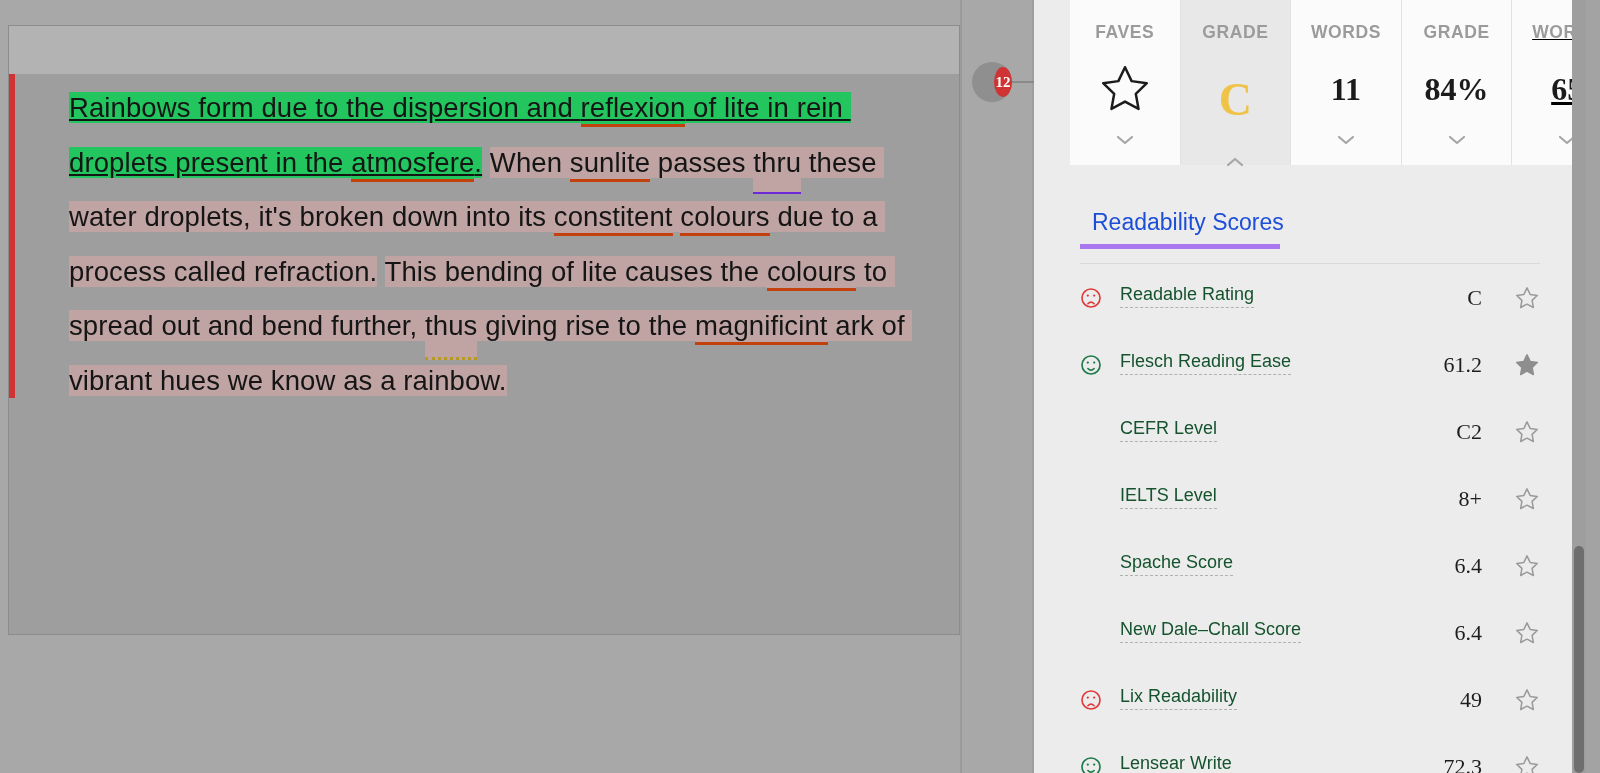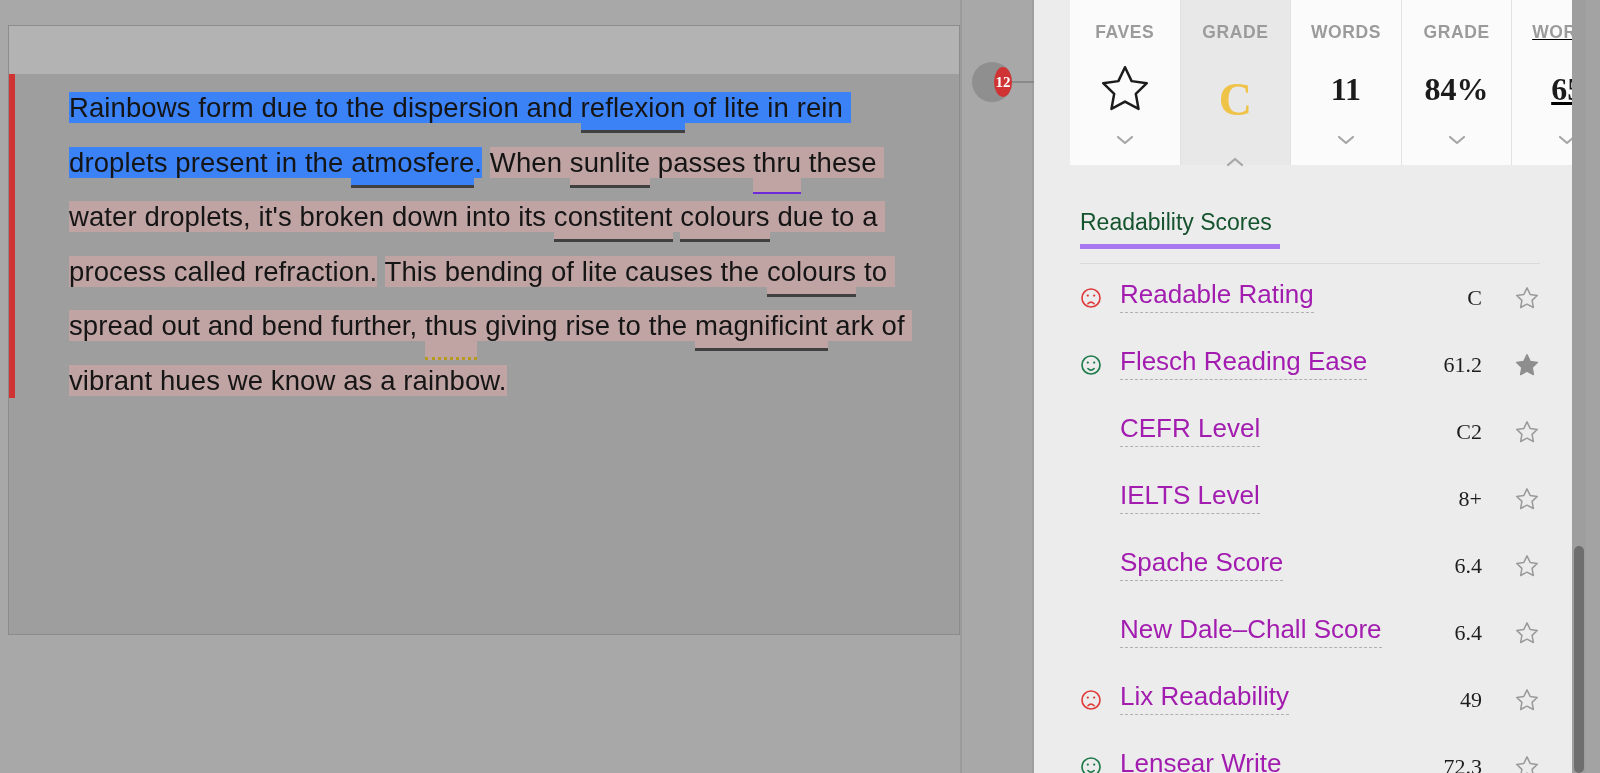--- a/index.html
+++ b/index.html
@@ -31,23 +31,23 @@
     background: #cf3333;
   }
   .doc-text {
     position: absolute; left: 60px; top: 55px; right: 14px;
     font-size: 27.5px;
     line-height: 54.5px;
     color: #151515;
     letter-spacing: 0.1px;
     white-space: pre-wrap;
   }
-  .hl-olive { background: #3b82f6; }
+  .hl-olive { background: #22c55e; text-decoration: underline; }
   .hl-pink  { background: #c0a3a3; }
-  .u-red    { border-bottom: 3px solid #404040; padding-bottom: 7px; }
+  .u-red    { border-bottom: 3px solid #c2410c; padding-bottom: 1px; }
   .u-blue   { border-bottom: 2px solid #6d28d9; padding-bottom: 14px; }
   .u-dot    { border-bottom: 3px dotted #b79b20; padding-bottom: 16px; }
 
   
   .comment-badge {
     position: absolute; left: 972px; top: 62px;
     width: 40px; height: 40px; border-radius: 50%;
     background: #8f8f8f;
     display: flex; align-items: center; justify-content: center;
   }
@@ -100,40 +100,41 @@
     line-height: 1;
     margin-top: 2px;
   }
   .tab-value.grade { color: #efc348; font-size: 46px; }
   .chev { margin-bottom: 18px; color: #a4a4a4; }
   .chev svg { display: block; }
 
   .panel-body { padding: 0 46px 0 46px; position: relative; }
   .section-title {
     margin-top: 22px;
-    font-size: 23px; color: #14532d;
+    font-size: 23px; color: #1d4ed8;
     display: inline-block;
     padding-bottom: 6px;
     border-bottom: 5px solid #a濃;
+    margin-left: 12px;
   }
   .section-title-wrap { padding-top: 22px; }
   .section-title-under {
     height: 5px; width: 200px; background: #a977f0; margin-top: 2px;
   }
   .divider { height: 1px; background: #d9d9d9; margin-top: 14px; }
 
   .score-row {
     display: flex; align-items: center;
     height: 67px;
   }
   .face { width: 40px; flex: 0 0 40px; display: flex; align-items: center; }
   .face svg { display: block; }
   .score-label {
     flex: 1;
-    font-size: 26px; color: #a21caf;
+    font-size: 18px; color: #14532d;
     border-bottom: 1px dashed #b5b5b5;
     padding-bottom: 3px;
     align-self: center;
   }
   .score-label span { display: inline-block; }
   .label-inner {
     display: inline-block;
     border-bottom: 1px dashed #b0b0b0;
     padding-bottom: 2px;
   }

